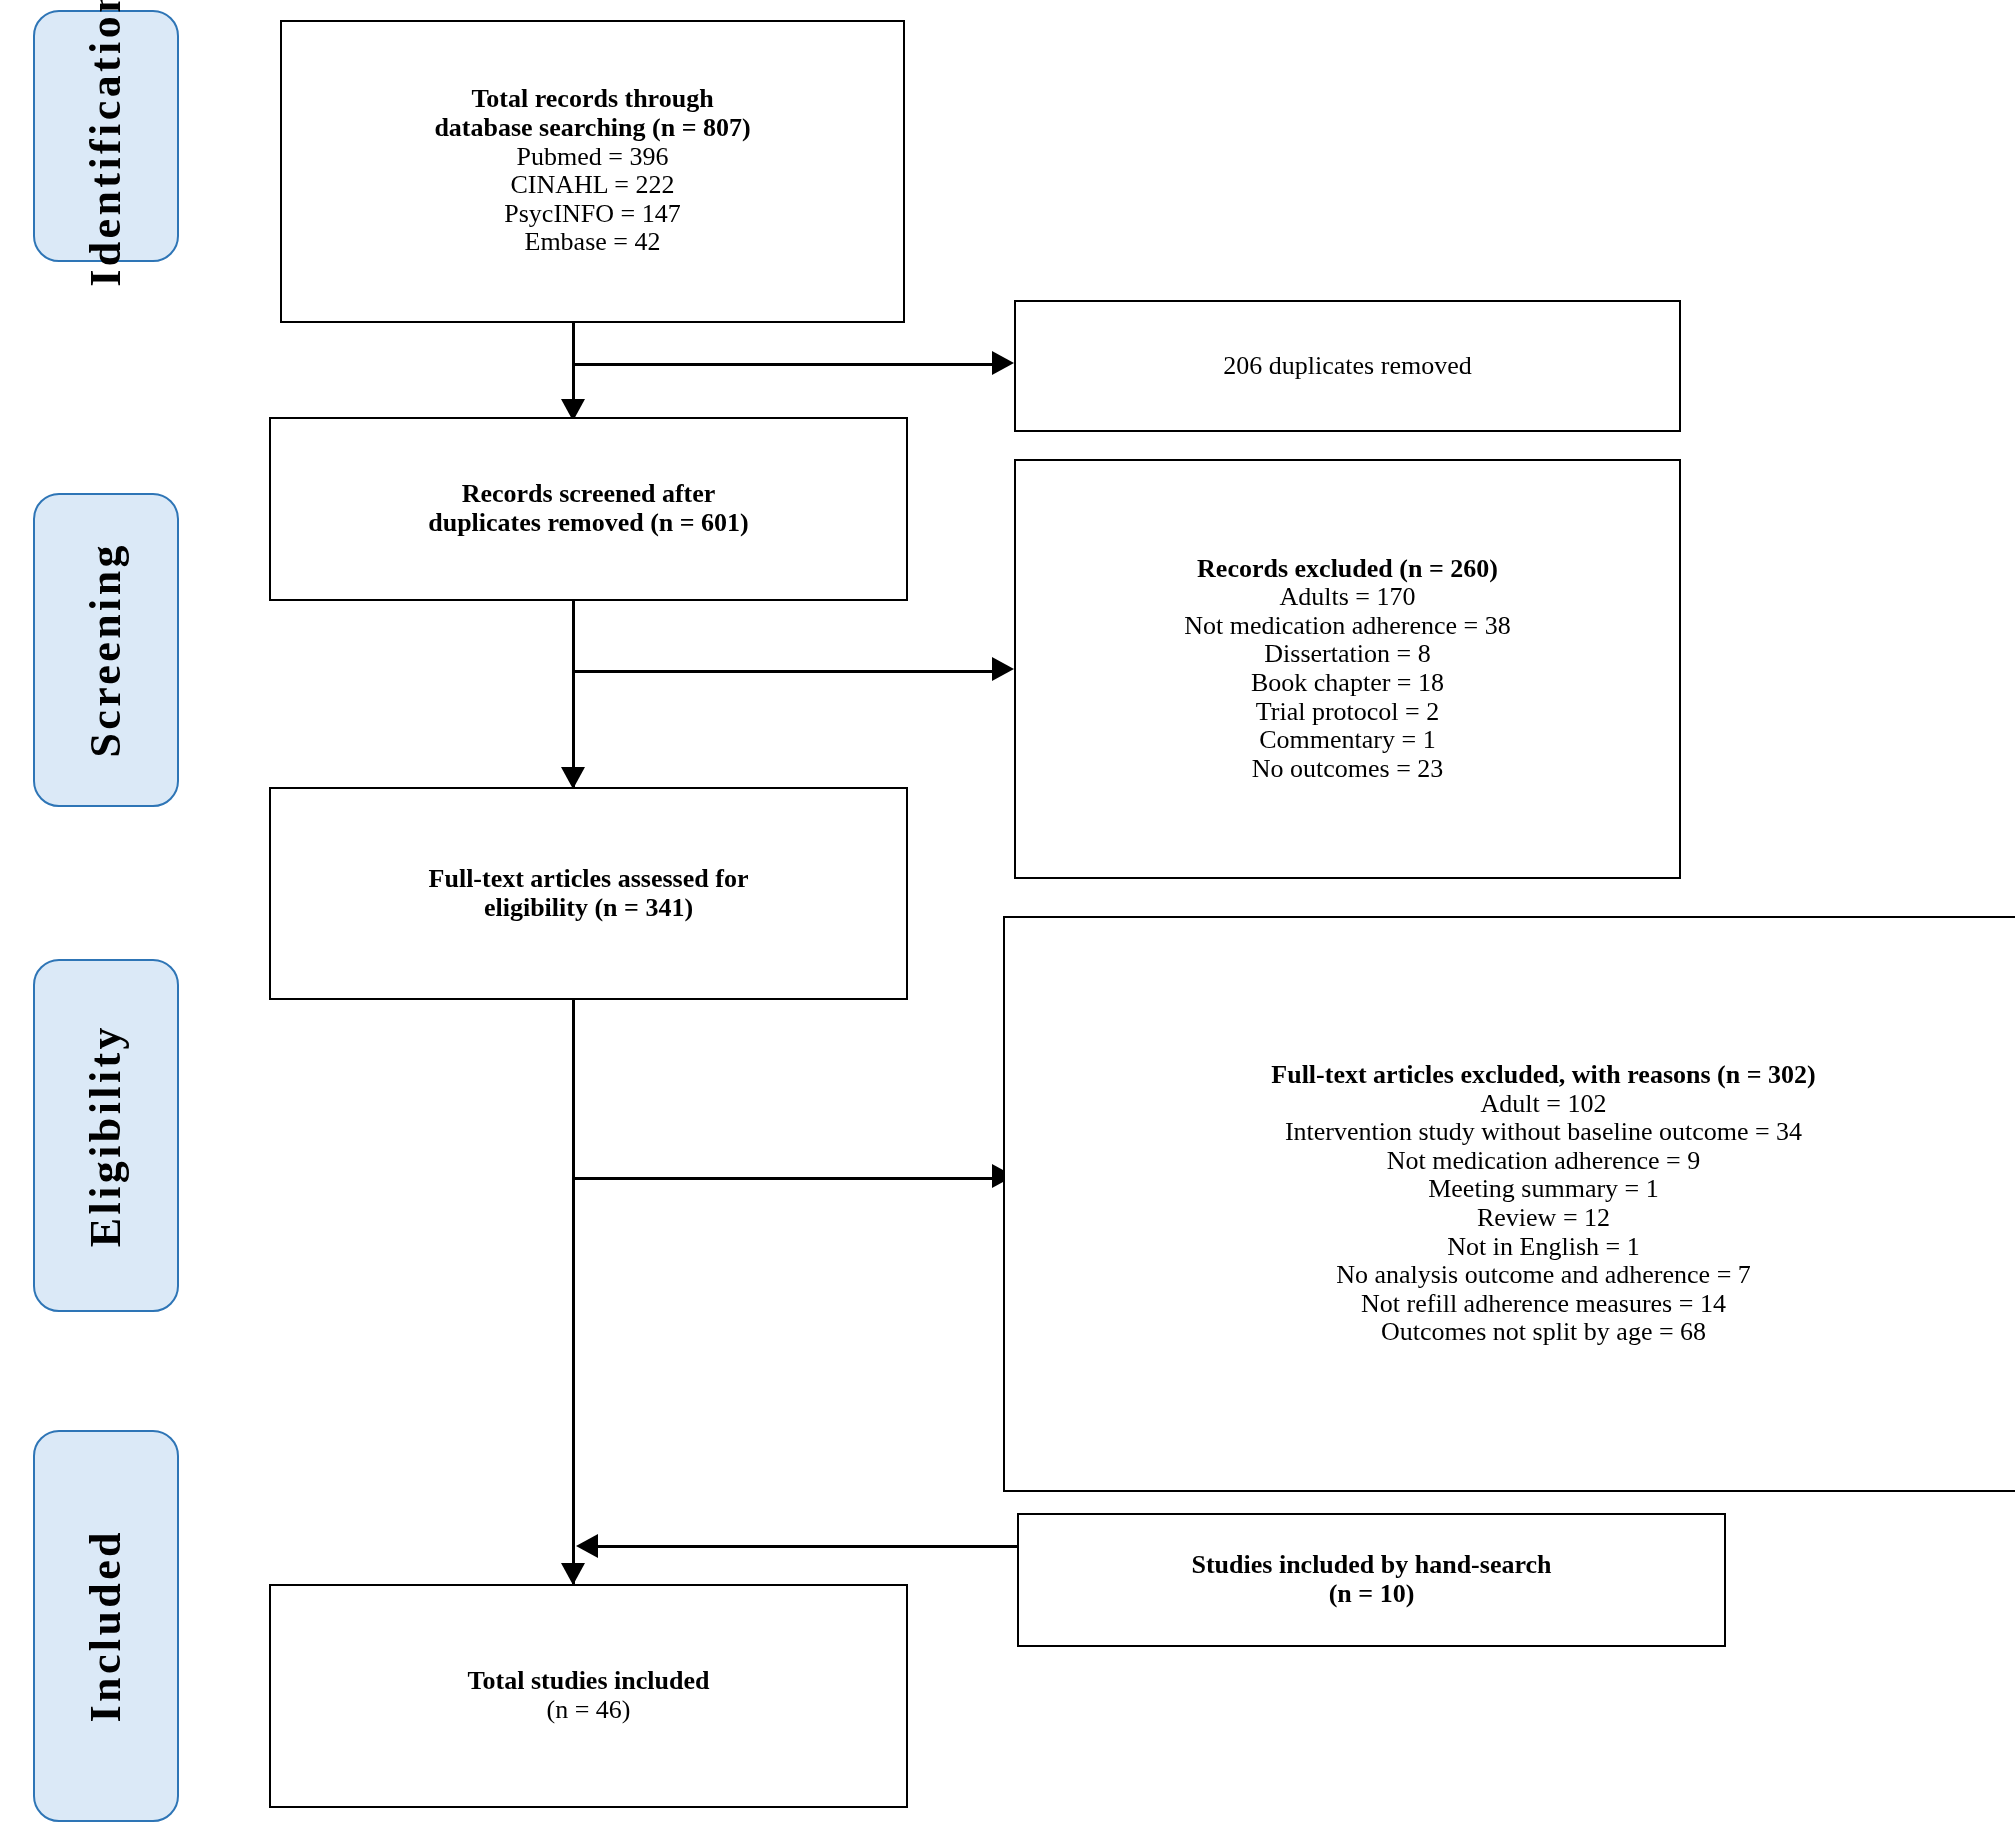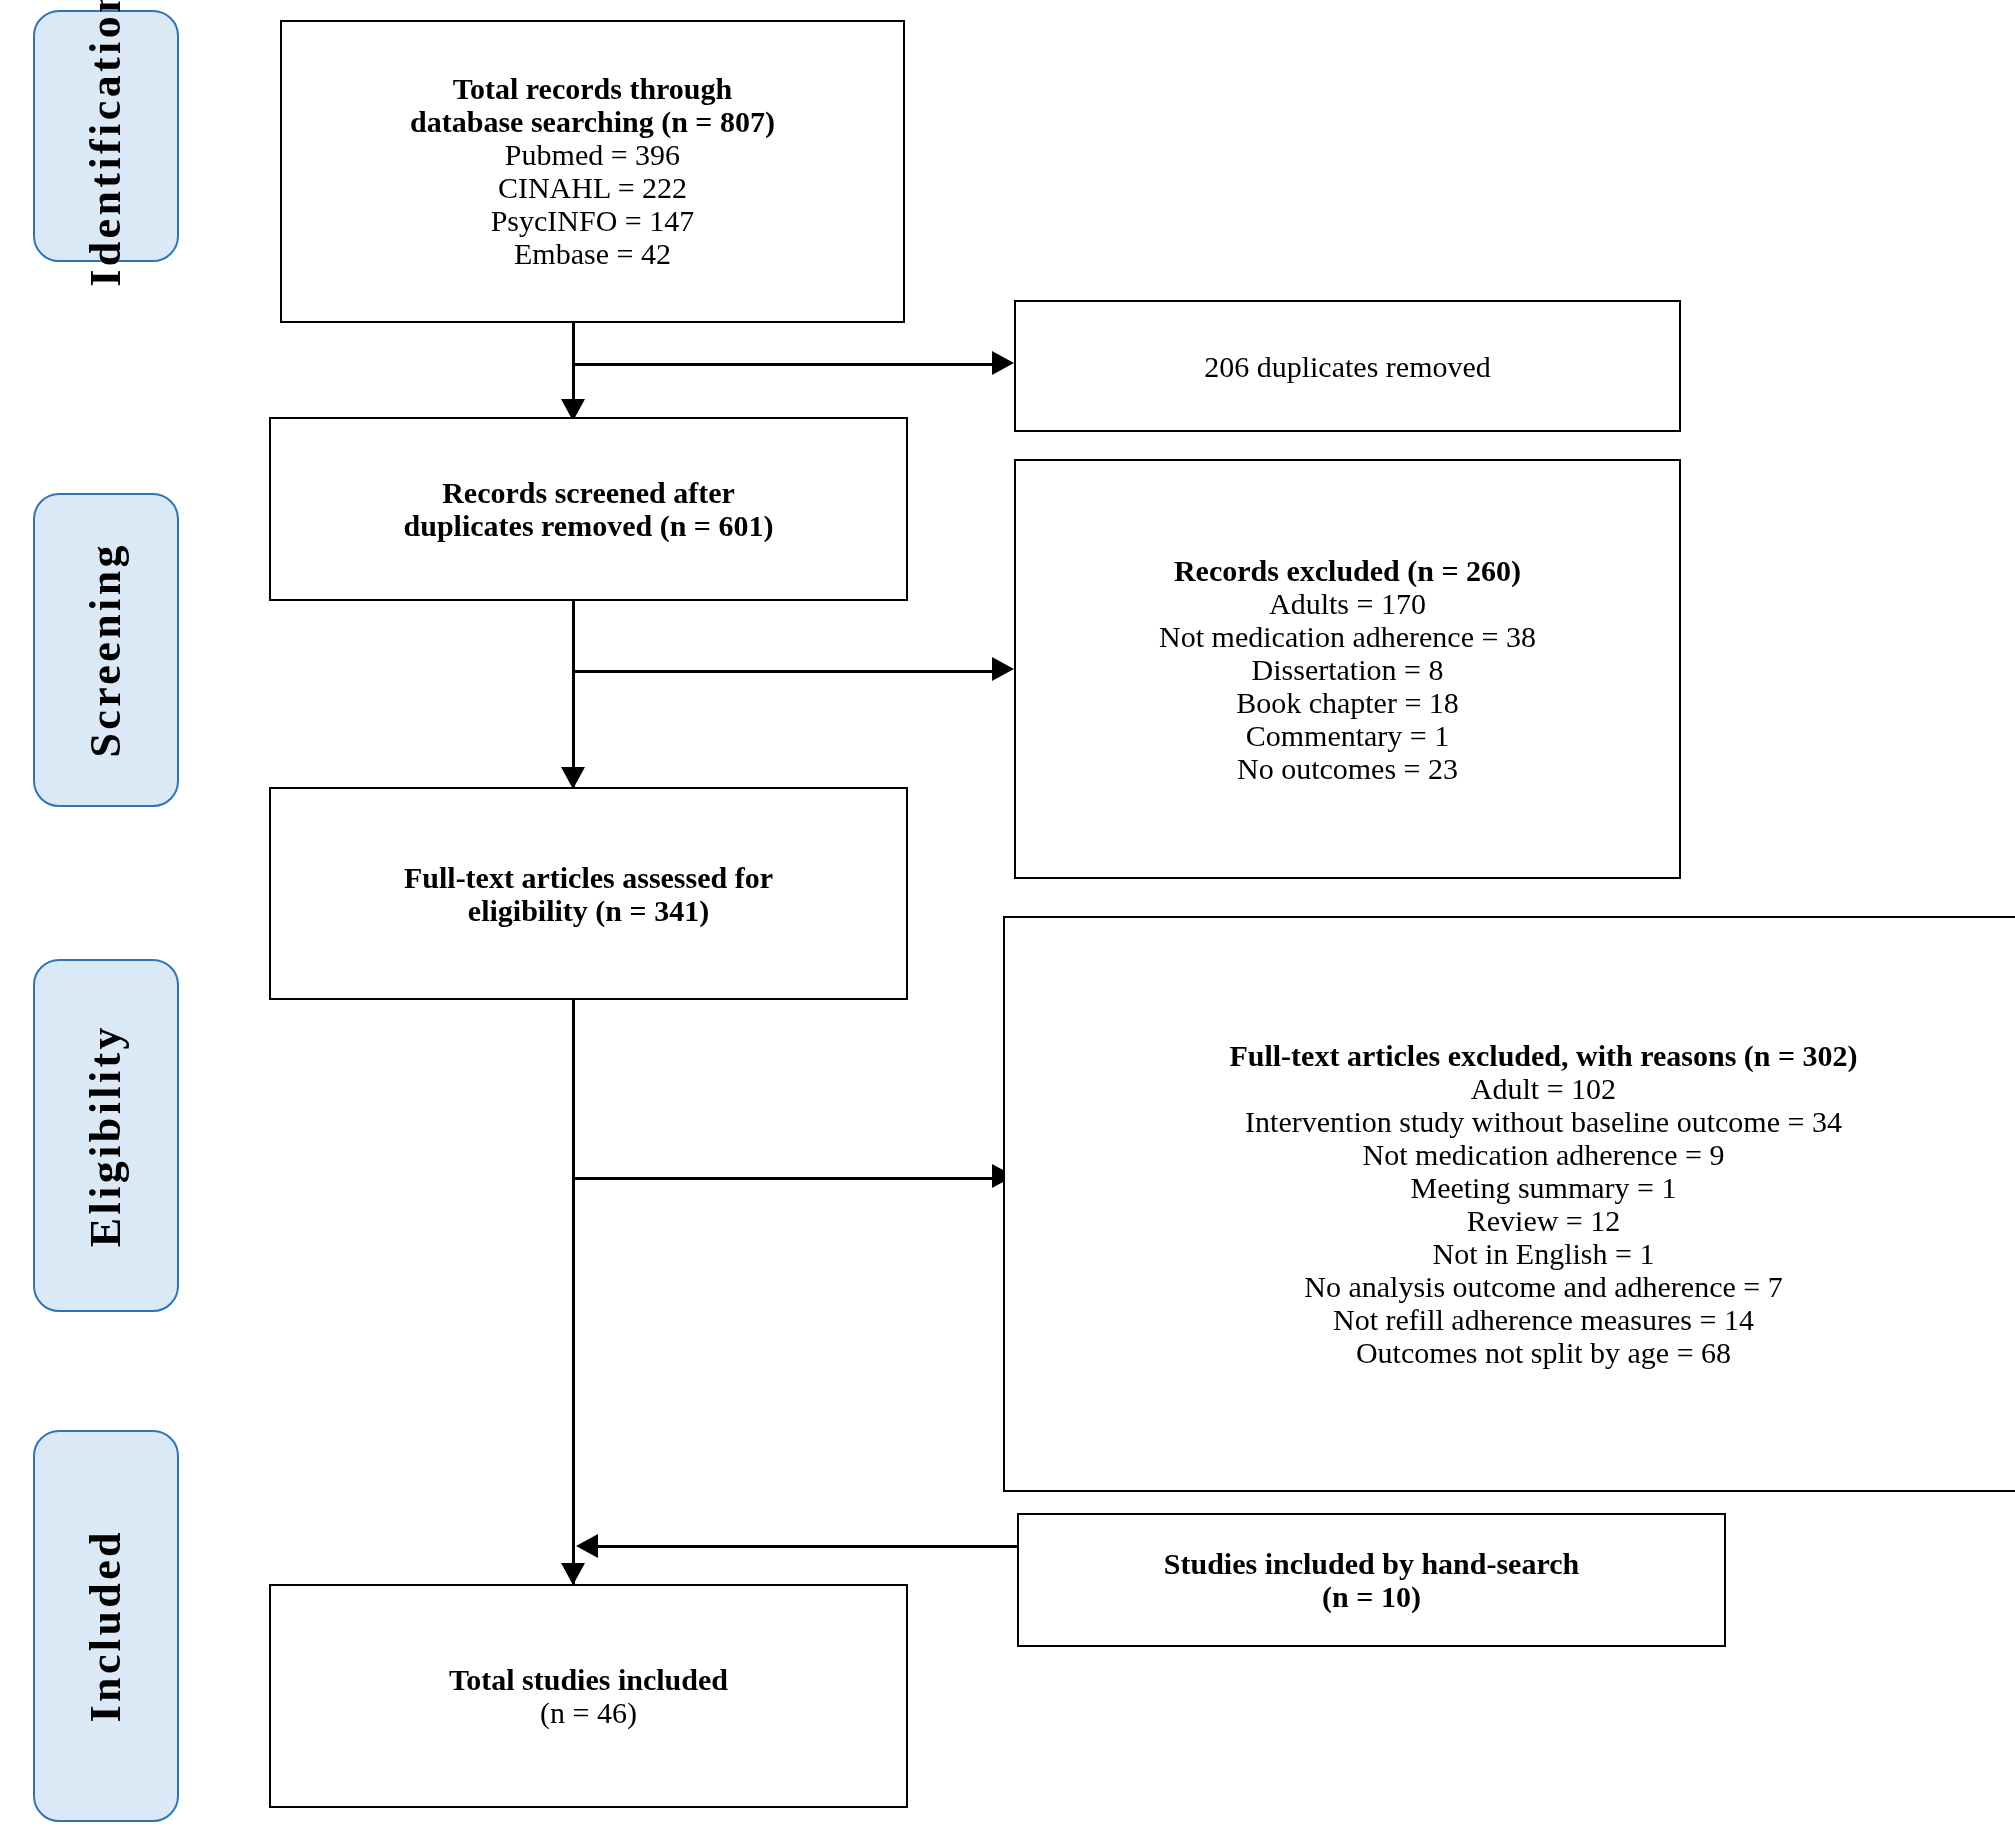--- a/index.html
+++ b/index.html
@@ -30,21 +30,21 @@
   .box{
     position:absolute;
     background:#ffffff;
     border:2.8px solid #000;
     box-sizing:border-box;
     display:flex;align-items:center;justify-content:center;
     text-align:center;
     padding:3.4px 10px;
   }
   .box .inner{width:100%;}
-  .ln{display:block;font-size:30px;line-height:1.10;color:#000;white-space:nowrap;}
+  .ln{display:block;font-size:26px;line-height:1.10;color:#000;white-space:nowrap;}
   .ln.b{font-weight:bold;}
 
   
   .vline{position:absolute;background:#000;width:3.4px;}
   .hline{position:absolute;background:#000;height:3.4px;}
   .arrow-down{
     position:absolute;width:0;height:0;
     border-left:12.3px solid transparent;
     border-right:12.3px solid transparent;
     border-top:22.4px solid #000;
@@ -128,20 +128,21 @@
     </div>
   </div>
 
   <div class="box" style="left:1014px;top:459px;width:667px;height:420px;">
     <div class="inner">
       <span class="ln b">Records excluded  (n = 260)</span>
       <span class="ln">Adults = 170</span>
       <span class="ln">Not medication adherence = 38</span>
       <span class="ln">Dissertation = 8</span>
       <span class="ln">Book chapter = 18</span>
+      <span class="ln">Trial protocol = 2</span>
       <span class="ln">Commentary = 1</span>
       <span class="ln">No outcomes = 23</span>
     </div>
   </div>
 
   <div class="box" style="left:269px;top:787px;width:639px;height:213px;">
     <div class="inner">
       <span class="ln b">Full-text articles assessed for</span>
       <span class="ln b">eligibility  (n = 341)</span>
     </div>

